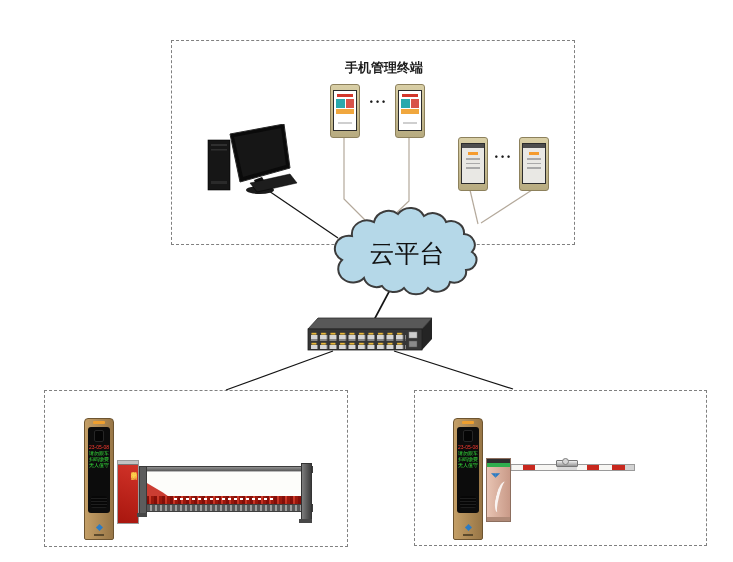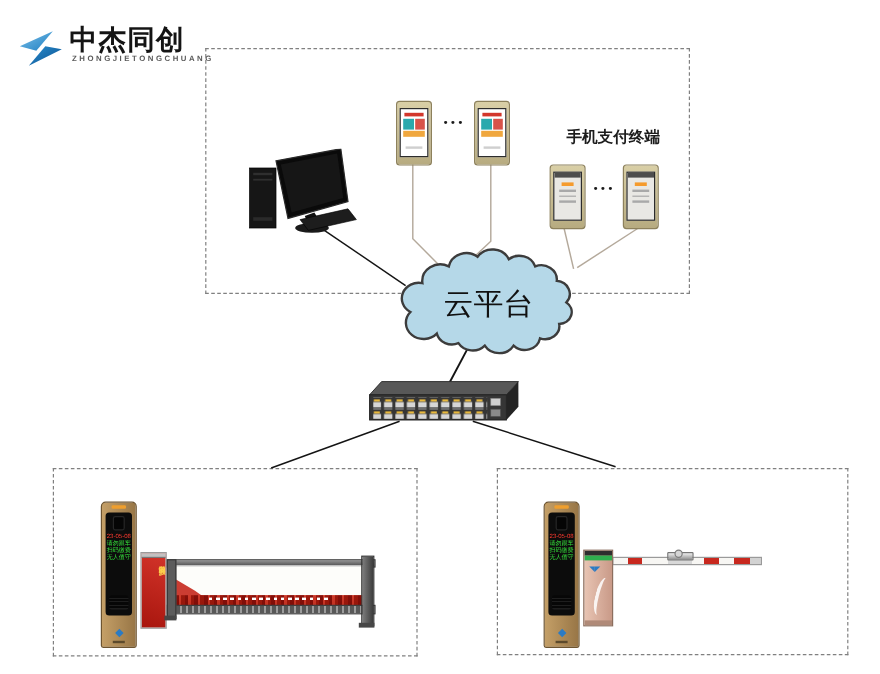--- a/index.html
+++ b/index.html
@@ -99,55 +99,37 @@
         border:1px solid #767676;border-radius:1px;z-index:3;}
   #arm-knob{left:562px;top:458px;width:5px;height:5px;border-radius:50%;background:#d5d5d5;border:1px solid #7d7d7d;z-index:3;}
 
   svg{display:block;}
 </style>
 </head>
 <body>
 
 <div id="stage">
 
-  <div class="abs" id="brand">
-    <svg width="40" height="38" viewBox="0 0 32 26" class="abs" style="left:0;top:6px">
-      <defs>
-        <linearGradient id="gB1" x1="0" y1="0" x2="1" y2="1">
-          <stop offset="0" stop-color="#7cc0e8"></stop>
-            <stop offset="1" stop-color="#1d7ec2"></stop>
-        </linearGradient>
-        <linearGradient id="gB2" x1="0" y1="0" x2="1" y2="1">
-          <stop offset="0" stop-color="#2a8fd0"></stop>
-            <stop offset="1" stop-color="#0b4f8e"></stop>
-        </linearGradient>
-      </defs>
-      <polygon points="2,11 24,1 13,14" fill="url(#gB1)"></polygon>
-      <polygon points="30,13 8,24 19,11" fill="url(#gB2)"></polygon>
-    </svg>
-    <div id="brand-name">中杰同创</div>
-    <div id="brand-sub">ZHONGJIETONGCHUANG</div>
-  </div>
 
   <div class="abs dashed-box" id="zone-top"></div>
   <div class="abs dashed-box" id="zone-left"></div>
   <div class="abs dashed-box" id="zone-right"></div>
 
   <svg class="abs" style="left:0;top:0;z-index:1;pointer-events:none" width="733" height="562">
     <polyline points="344,137 344,199 366,221" stroke="#b4a99b" fill="none" stroke-width="1.2"></polyline>
     <polyline points="409,137 409,201 391,218" stroke="#b4a99b" fill="none" stroke-width="1.2"></polyline>
     <line x1="470" y1="190" x2="478" y2="224" stroke="#b4a99b" stroke-width="1.2"></line>
     <line x1="532" y1="190" x2="481" y2="223" stroke="#b4a99b" stroke-width="1.2"></line>
     <line x1="266" y1="189" x2="338" y2="238" stroke="#141414" stroke-width="1.2"></line>
     <line x1="391" y1="288" x2="374" y2="320" stroke="#141414" stroke-width="1.6"></line>
     <line x1="333" y1="351" x2="226" y2="390" stroke="#141414" stroke-width="1.2"></line>
     <line x1="394" y1="351" x2="513" y2="389" stroke="#141414" stroke-width="1.2"></line>
   </svg>
 
-  <div class="abs node-label" id="lbl-pay">手机支付终端</div>
+  <div class="abs node-label" id="lbl-mgmt">手机管理终端</div>
 
   <div class="abs phone mgmt" style="left:330px;top:84px">
     <div class="scr">
       <div class="bar-red"></div>
         <div class="tiles">
           <div class="tile-teal"></div>
           <div class="tile-red"></div>
         </div>
       <div class="bar-orange"></div>
         <div class="bar-grey"></div>

